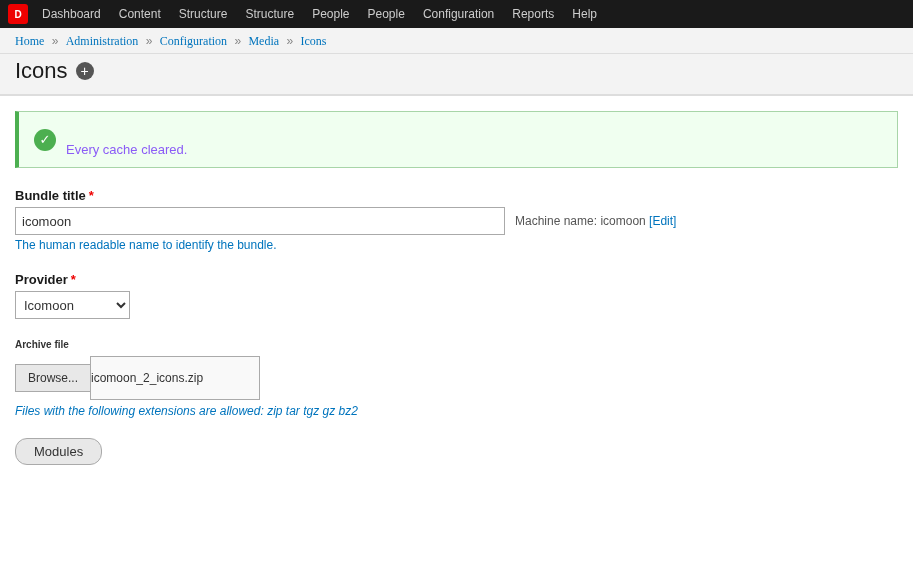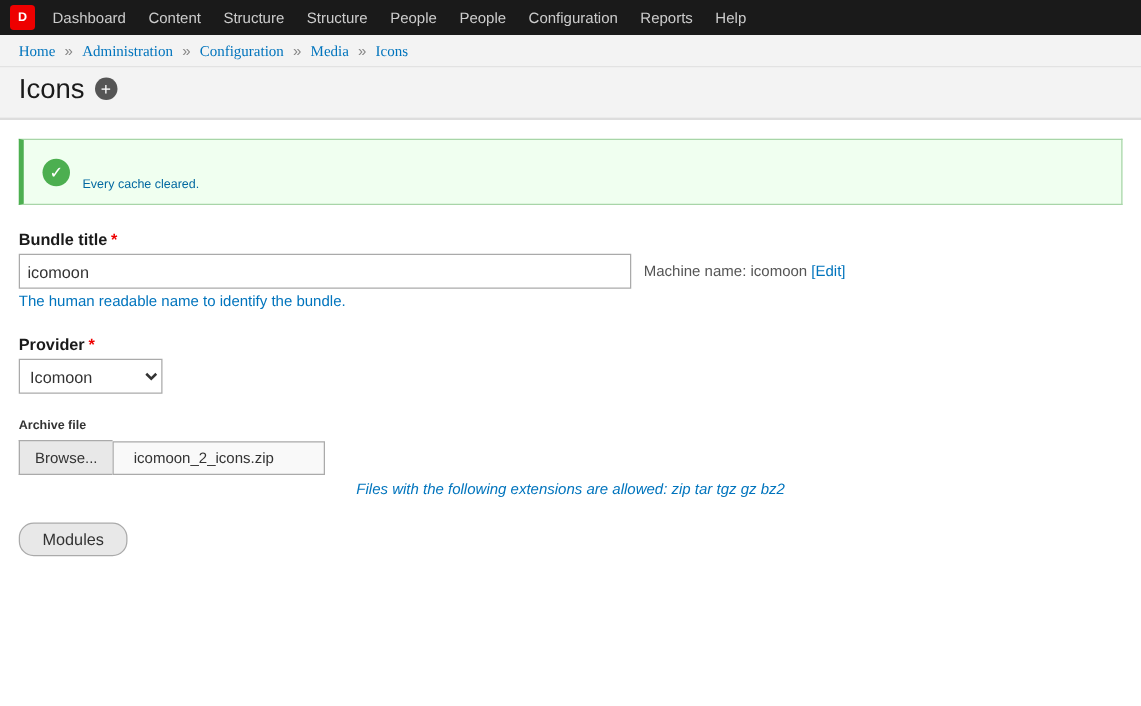--- a/index.html
+++ b/index.html
@@ -112,22 +112,22 @@
       background: #4caf50;
       border-radius: 50%;
       display: flex;
       align-items: center;
       justify-content: center;
       color: #fff;
       font-size: 13px;
       flex-shrink: 0;
     }
     .success-text {
-      color: #0369a1;
-      font-size: 10px;
+      color: #8b5cf6;
+      font-size: 13px;
       margin-top: 20px;
     }
 
     
     .form-section {
       margin-bottom: 20px;
     }
     .field-label {
       font-weight: bold;
       font-size: 13px;
@@ -207,34 +207,33 @@
       font-size: 12px;
       color: #333;
       cursor: pointer;
       height: 28px;
       display: flex;
       align-items: center;
       white-space: nowrap;
     }
     .file-name-display {
       border: 1px solid #aaa;
-      height: 27px;
-      padding: 4px 16px;
+      height: 44px;
+      padding: 4px 0;
       font-size: 12px;
       color: #333;
       background: #f9f9f9;
       min-width: 170px;
       display: flex;
       align-items: center;
     }
     .allowed-ext-text {
       font-size: 12px;
       color: #0074bd;
       margin-top: 4px;
-      text-align: center;
     }
     .allowed-ext-text span {
       font-style: italic;
     }
 
     
     .import-btn {
       background: #e8e8e8;
       border: 1px solid #aaa;
       border-radius: 12px;

